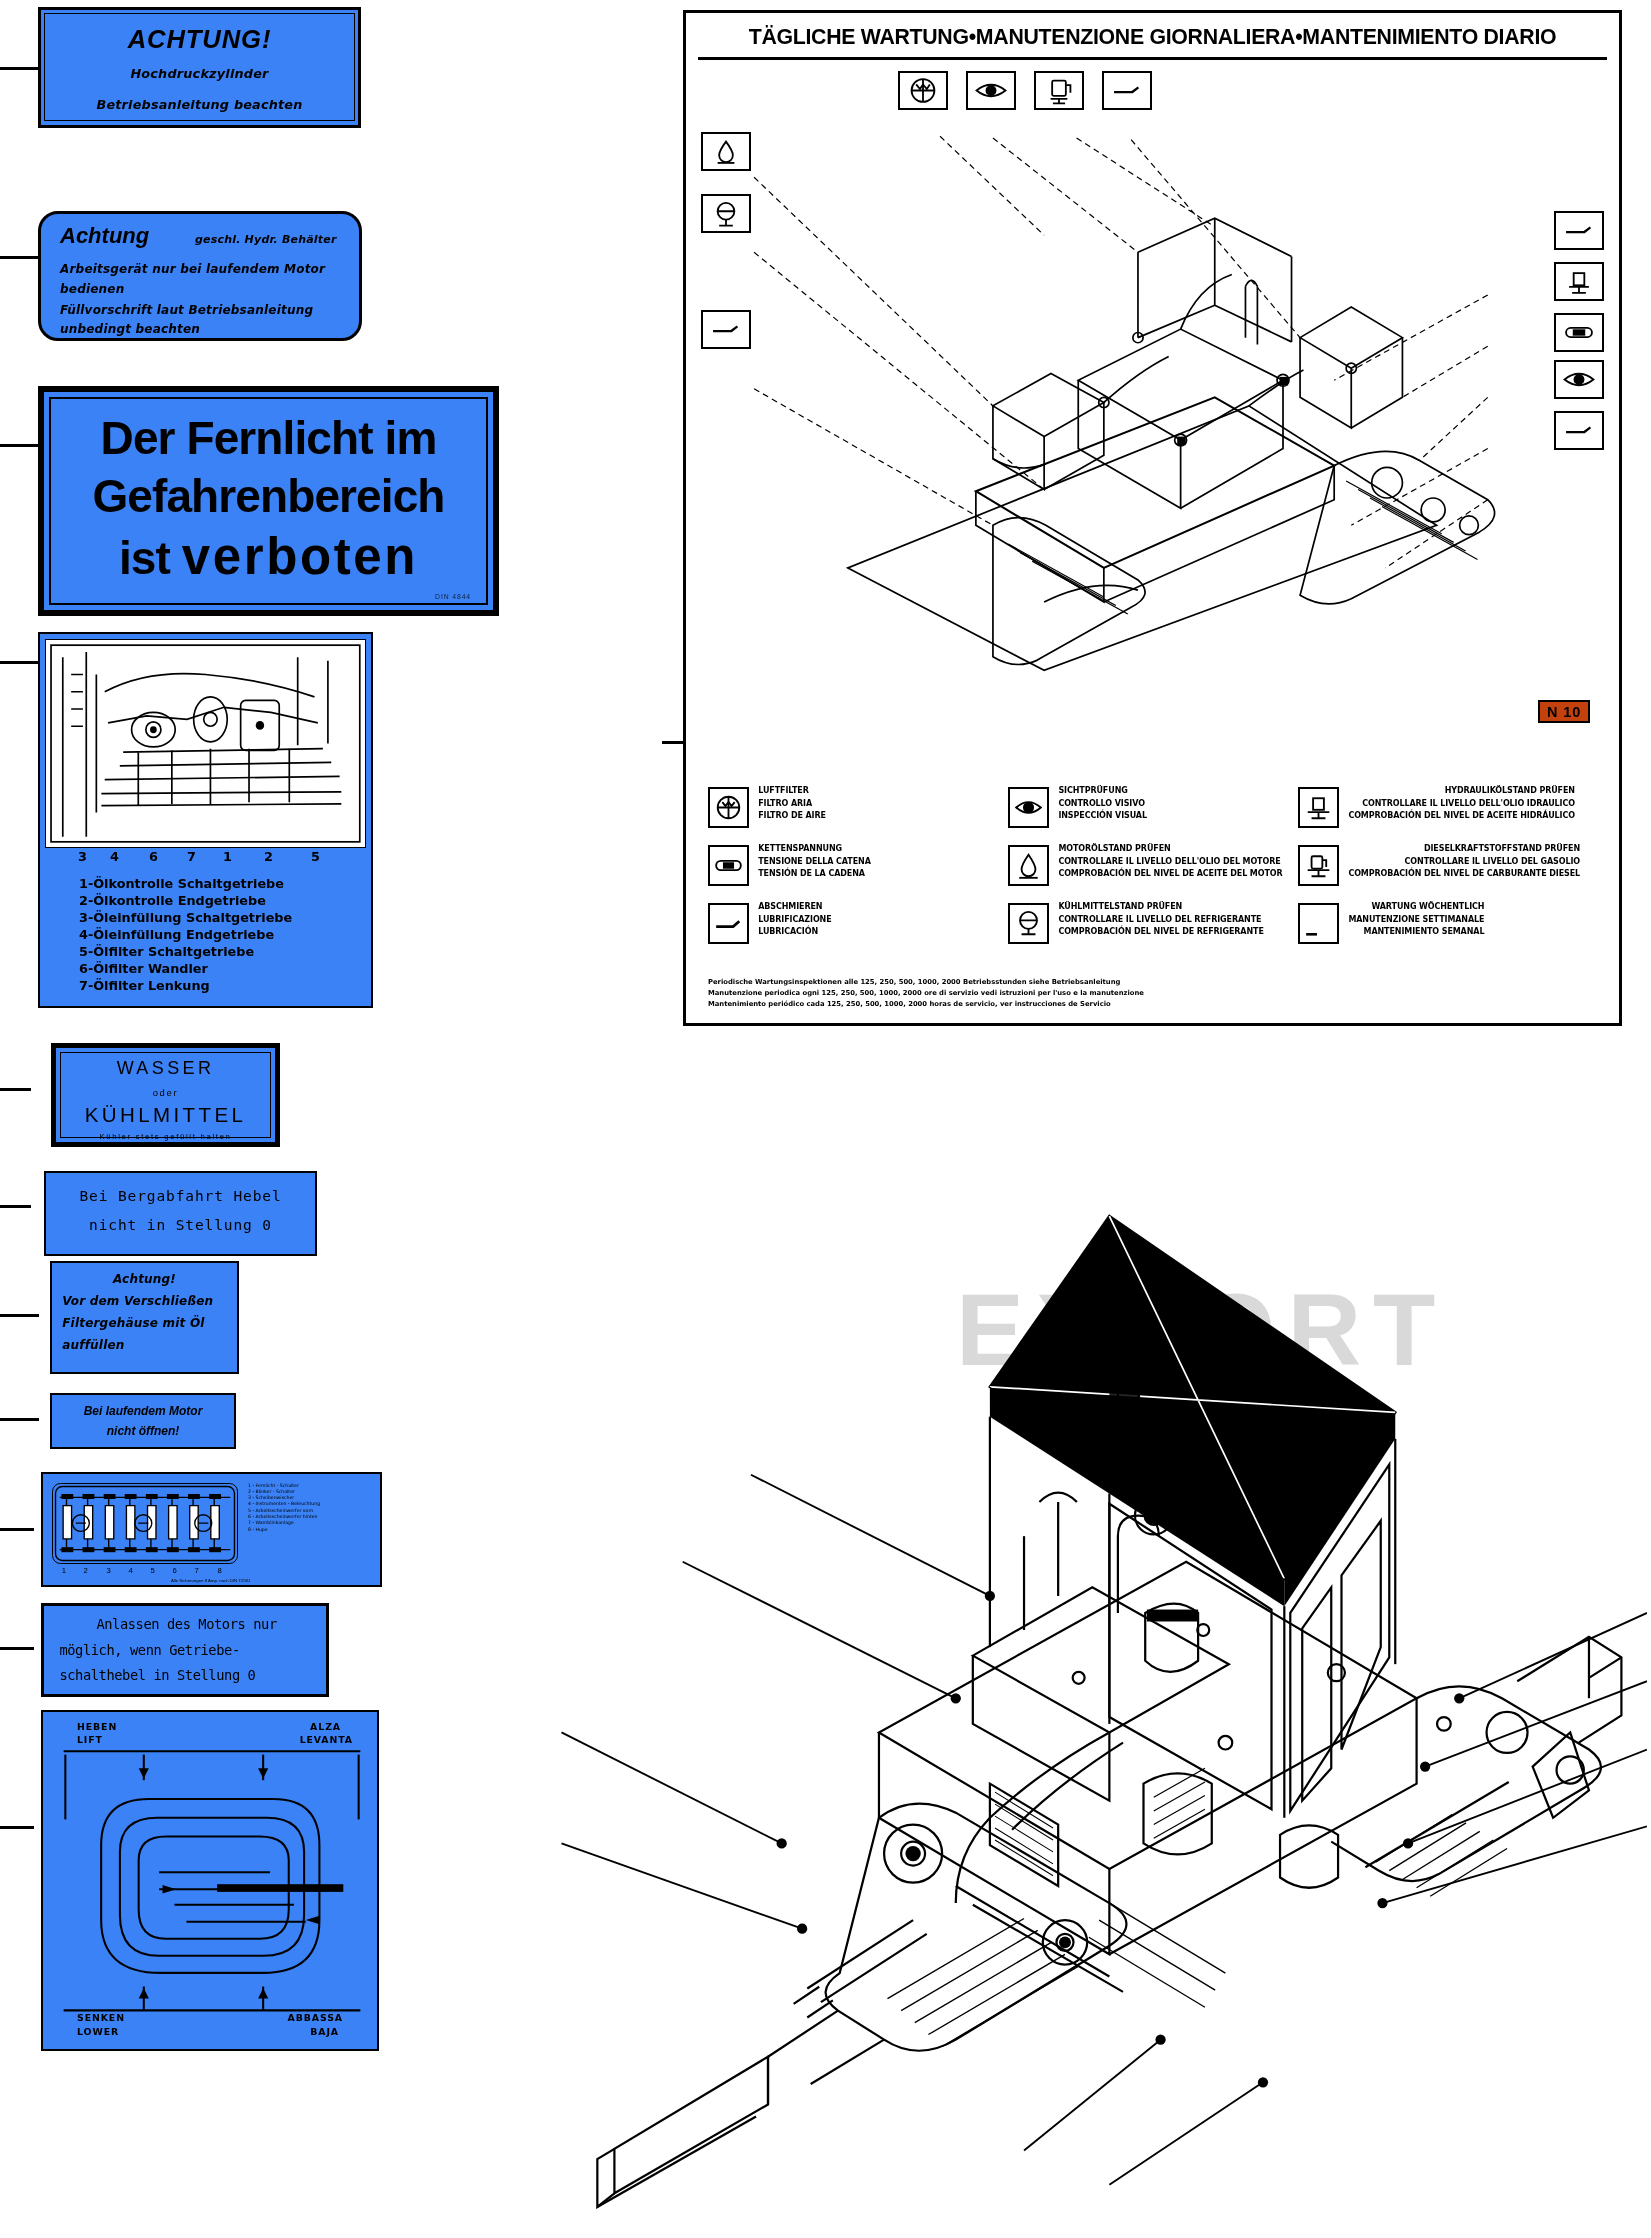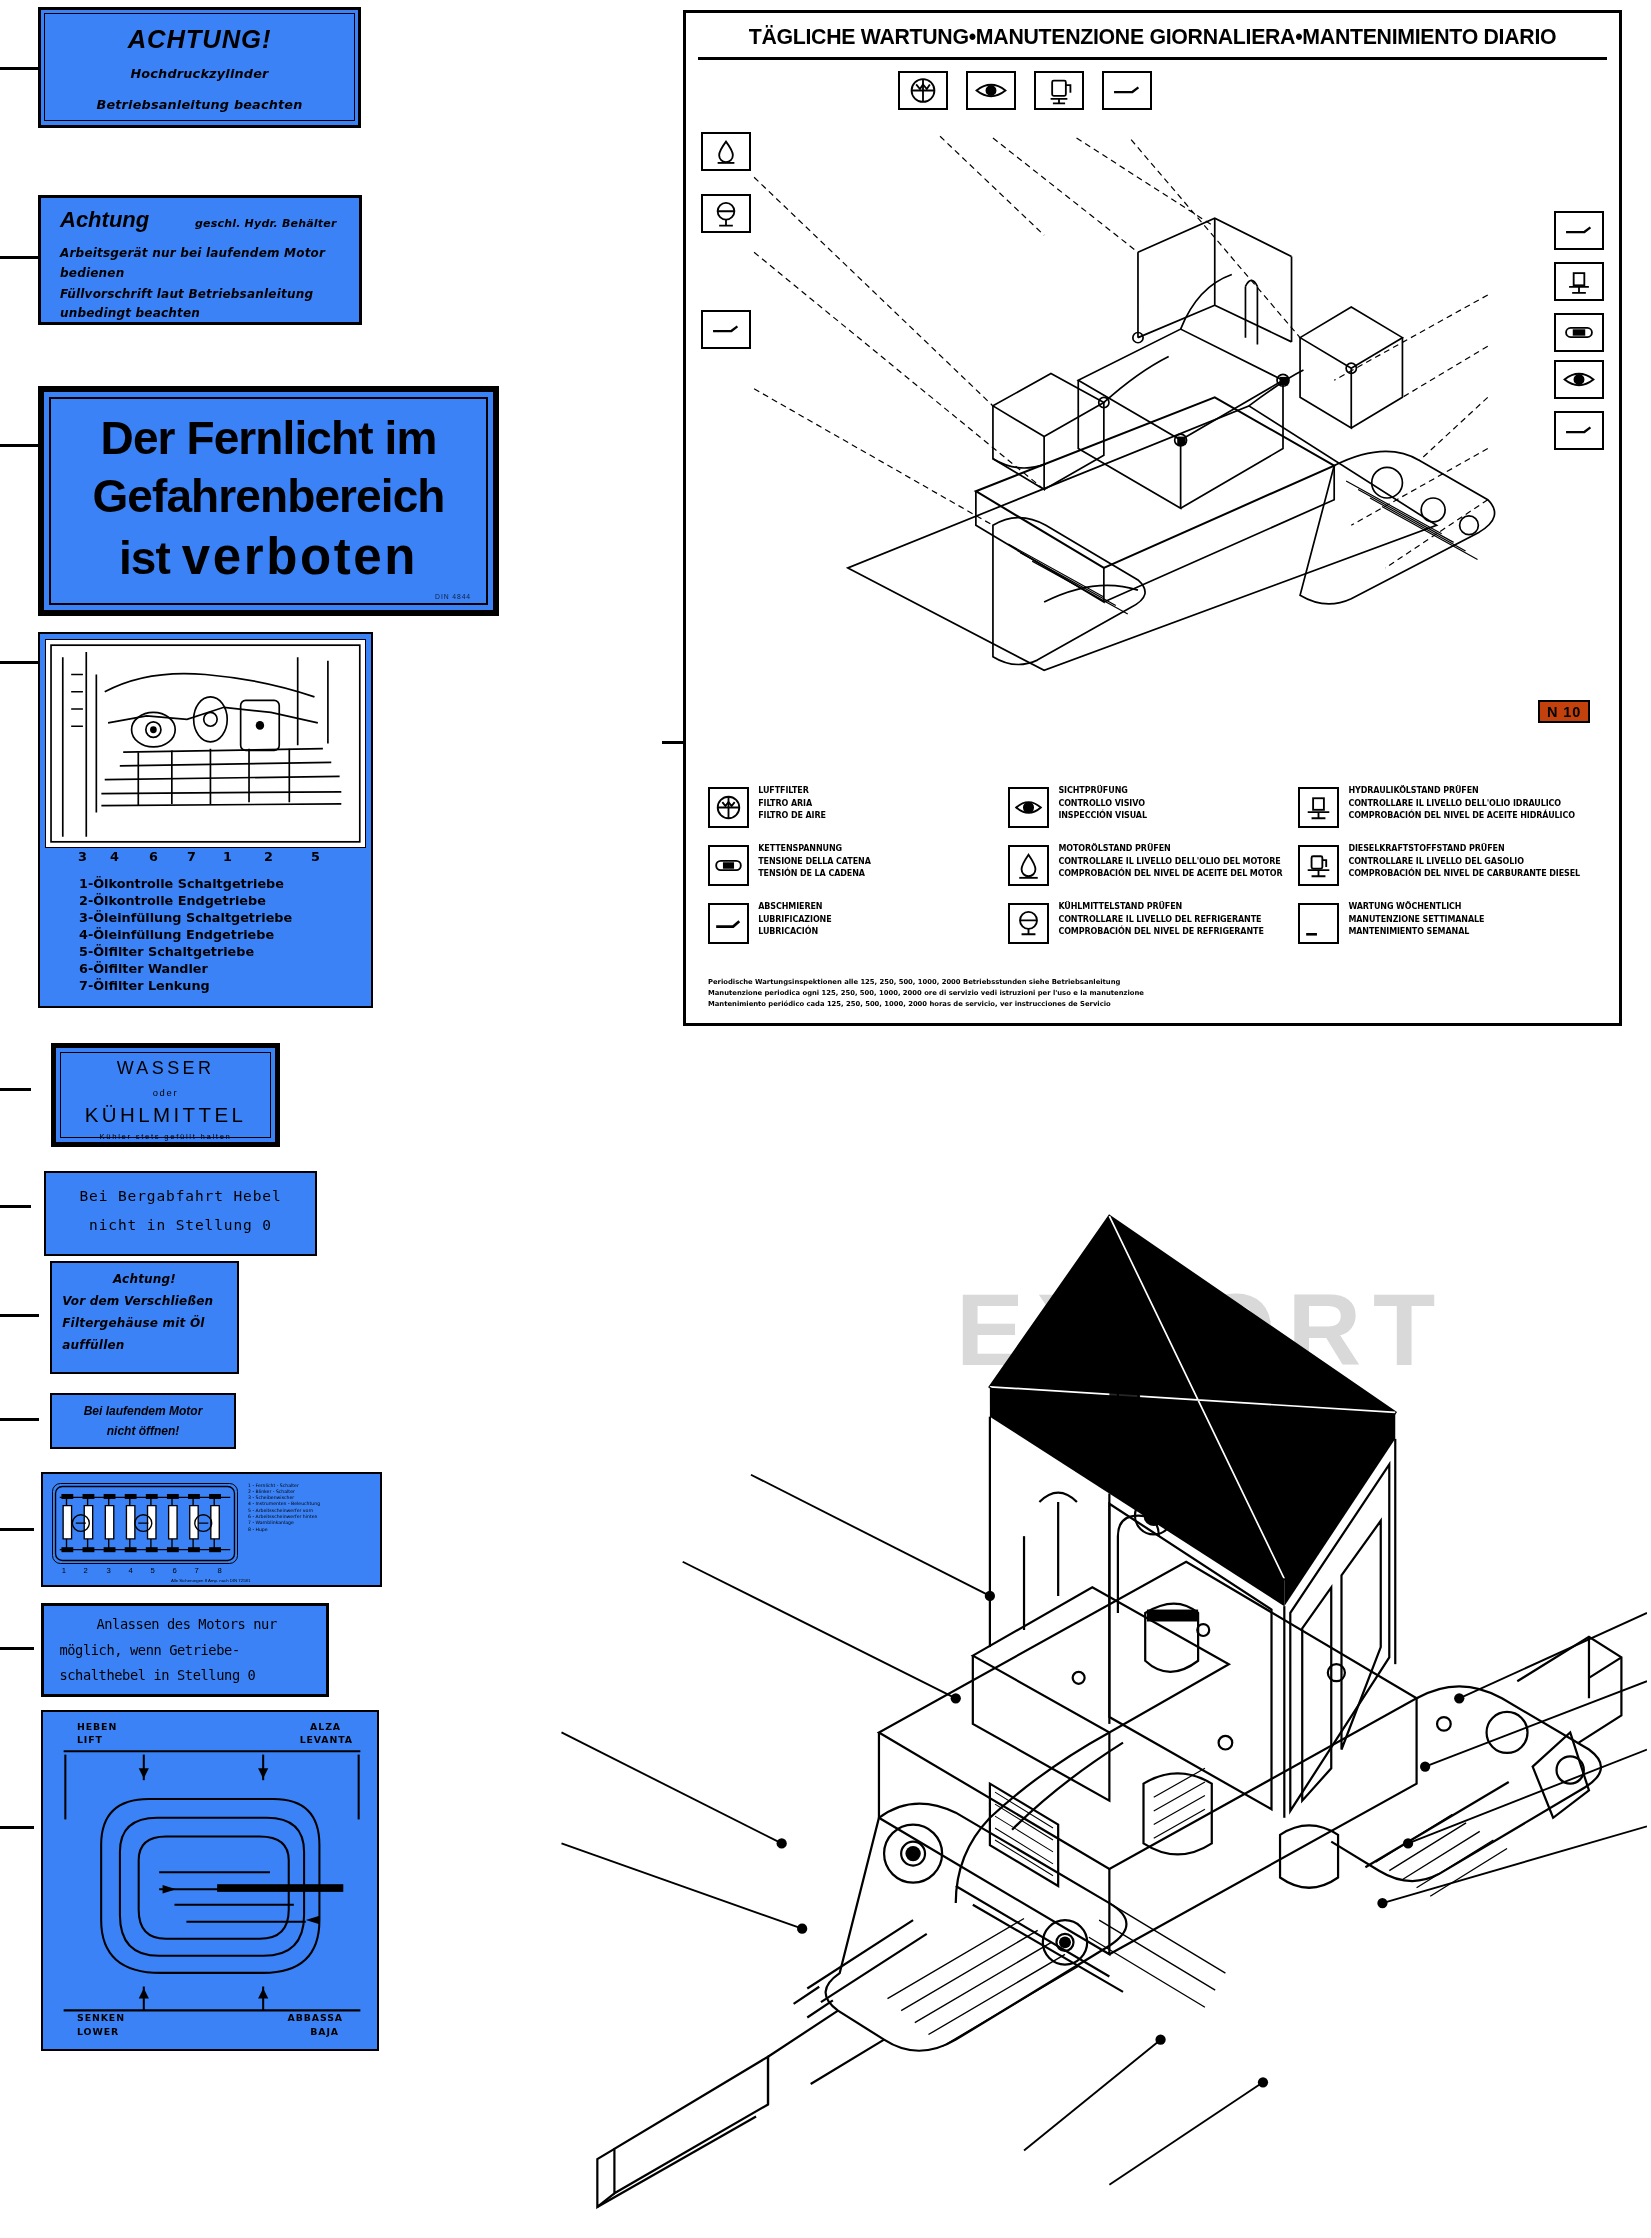--- a/index.html
+++ b/index.html
@@ -17,21 +17,21 @@
 
   .hand{font-family:"DejaVu Sans",sans-serif;font-style:italic;font-weight:bold;letter-spacing:0.2px;}
 
   
   #d1{left:38px;top:6.8px;width:323px;height:121px;}
   #d1 .l1{position:absolute;top:15.4px;left:0;right:0;text-align:center;font-size:25.6px;font-style:italic;font-weight:bold;font-family:"Liberation Sans",sans-serif;letter-spacing:0.9px;}
   #d1 .l2{position:absolute;top:56px;left:0;right:0;text-align:center;font-size:12.8px;}
   #d1 .l3{position:absolute;top:87px;left:0;right:0;text-align:center;font-size:12.8px;}
 
   
-  #d2{left:38px;top:195px;width:324px;height:130px;}
+  #d2{left:38px;top:211px;width:324px;height:130px;border-radius:20px;}
   #d2 .big{position:absolute;top:8.5px;left:19px;font-size:22px;font-style:italic;font-weight:bold;}
   #d2 .sm1{position:absolute;top:19px;left:154px;font-size:11px;}
   #d2 .r2{position:absolute;top:48px;left:19px;font-size:12px;}
   #d2 .r3{position:absolute;top:68px;left:19px;font-size:12px;}
   #d2 .r4{position:absolute;top:89px;left:19px;font-size:12px;}
   #d2 .r5{position:absolute;top:108px;left:19px;font-size:12px;}
 
   
   #d3{left:38px;top:386px;width:461px;height:230px;border:6px solid #000;}
   #d3 .in{position:absolute;inset:5.1px;border:2.6px solid #000;box-sizing:border-box;}
@@ -105,21 +105,21 @@
 
   .symbox{position:absolute;border:2.6px solid #000;background:#fff;box-sizing:border-box;}
   .symbox.sm{width:50px;height:39px;}
 
   #chart .nplate{position:absolute;right:29px;bottom:300px;border:2.6px solid #000;padding:1.7px 6.8px;font-size:14.5px;font-weight:bold;letter-spacing:0.9px;background:#c2410c;}
 
   #legend{position:absolute;left:15.4px;right:15.4px;top:772px;height:188px;}
   .legcol{position:absolute;top:0;width:290px;}
   .legcol.c1{left:6.8px;}
   .legcol.c2{left:307px;}
-  .legcol.c3{left:597px;width:333px;}
+  .legcol.c3{left:597px;width:333px;text-align:right;}
   .legitem{position:relative;height:58px;}
   .legicon{position:absolute;left:0;top:1.7px;width:41px;height:41px;border:2.6px solid #000;box-sizing:border-box;background:#fff;}
   .legtxt{position:absolute;left:50px;top:0;font-size:8px;line-height:12.4px;font-weight:bold;font-family:"DejaVu Sans",sans-serif;letter-spacing:-0.1px;}
   #chart .footnote{position:absolute;left:22px;right:17px;bottom:13.7px;font-size:6.8px;line-height:11px;font-family:"DejaVu Sans",sans-serif;font-weight:bold;}
 
   
   .illus{position:absolute;}
   .watermark{position:absolute;left:956px;top:1272px;font-size:102px;font-weight:bold;color:#d9d9d9;letter-spacing:12px;z-index:0;}
   .leftrule{position:absolute;left:0;width:39px;height:2.6px;background:#000;}
 </style>

